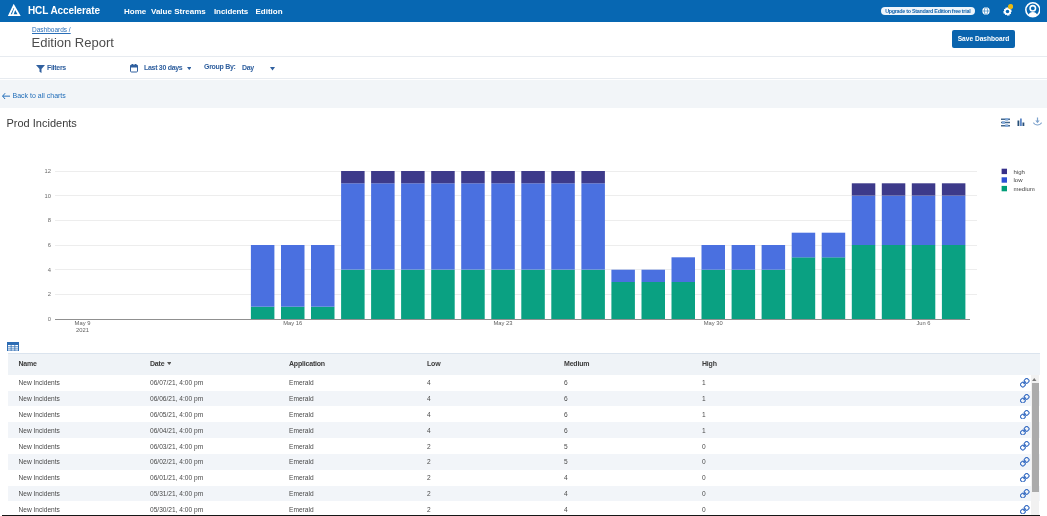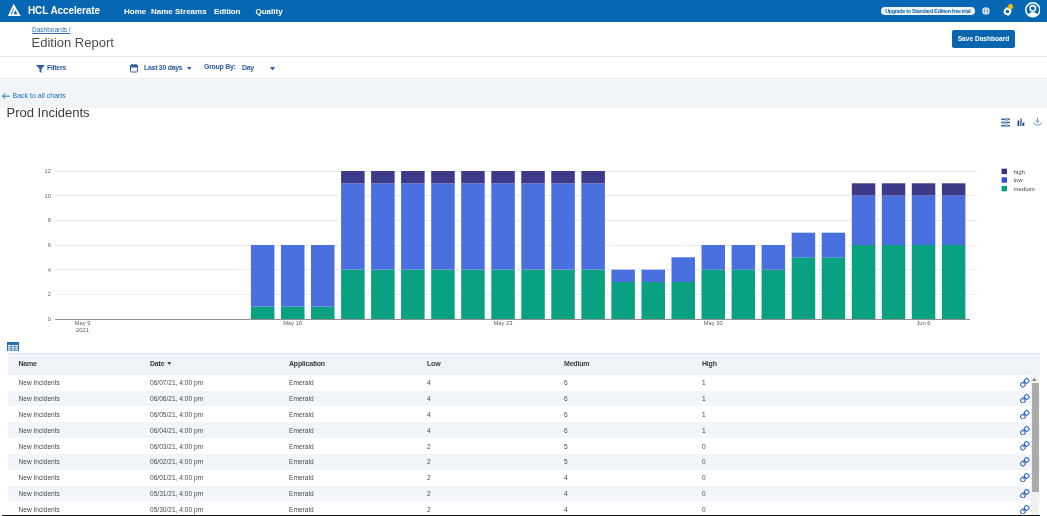--- a/index.html
+++ b/index.html
@@ -19,21 +19,21 @@
     color:#fff; font-size:6.6px; font-weight:bold; text-align:center; line-height:18px; }
   
   #filterbar { position:absolute; left:0; top:56px; width:1047px; height:23px; background:#fff;
     border-top:1px solid #e7ebf0; border-bottom:1px solid #e7ebf0; }
   .fblue { color:#30609f; font-size:7px; font-weight:bold; letter-spacing:-0.3px; }
   
   #band { position:absolute; left:0; top:80px; width:1047px; height:28px; background:#f2f5f8; }
   #backlink { position:absolute; left:12.5px; top:91.5px; font-size:7px; color:#1f6cb8; }
   
   #card { position:absolute; left:0; top:109px; width:1047px; height:407px; background:#fff; }
-  #chartTitle { position:absolute; left:6.5px; top:105px; font-size:13px; color:#3a3a3a; }
+  #chartTitle { position:absolute; left:6.5px; top:117px; font-size:11px; color:#3a3a3a; }
   
   #thead { position:absolute; left:8px; top:352.5px; width:1032px; height:22.4px; background:#eff3f7;
     border-top:1px solid #dbe4ee; }
   .th { position:absolute; top:6.8px; font-size:7px; font-weight:bold; letter-spacing:-0.2px; color:#3b3b3b; }
   .row { position:absolute; left:8px; width:1032px; height:15.8px; }
   .row.odd { background:#f2f5f9; }
   .cell { position:absolute; top:4.6px; font-size:6.6px; color:#4a4a4a; }
   
   #sbtrack { position:absolute; left:1030.5px; top:374.9px; width:8px; height:141.1px; background:#f1f1f1; }
   #sbthumb { position:absolute; left:1031.5px; top:383px; width:7px; height:109px; background:#ababab; }
@@ -42,23 +42,23 @@
 </head>
 <body>
 
 <div id="nav">
   <svg class="abs" style="left:7px;top:3.8px" width="13.5" height="13.5" viewBox="0 0 26 26">
     <path d="M13 3.4 L23.4 21.6 L4.4 21.6 Z" stroke="#fff" stroke-width="3.5" fill="none" stroke-linejoin="miter"></path>
     <line x1="15.2" y1="8.8" x2="10.6" y2="21.6" stroke="#fff" stroke-width="3.2"></line>
   </svg>
   <div id="brand">HCL Accelerate</div>
   <span class="navitem" style="left:124px">Home</span>
-  <span class="navitem" style="left:151px">Name Streams</span>
-  <span class="navitem" style="left:214px;letter-spacing:-0.1px">Edition</span>
-  <span class="navitem" style="left:255.5px">Quality</span>
+  <span class="navitem" style="left:151px">Value Streams</span>
+  <span class="navitem" style="left:214px;letter-spacing:-0.1px">Incidents</span>
+  <span class="navitem" style="left:255.5px">Edition</span>
   <div id="pill">Upgrade to Standard Edition free trial</div>
 
   <svg class="abs" style="left:982px;top:6.8px" width="8" height="8" viewBox="0 0 20 20">
     <circle cx="10" cy="10" r="9.2" fill="#fff"></circle>
     <g stroke="#0767b2" stroke-width="1.6" fill="none" opacity="0.85">
       <line x1="1.5" y1="10" x2="18.5" y2="10"></line>
       <ellipse cx="10" cy="10" rx="4.2" ry="8.6"></ellipse>
     </g>
   </svg>
 

